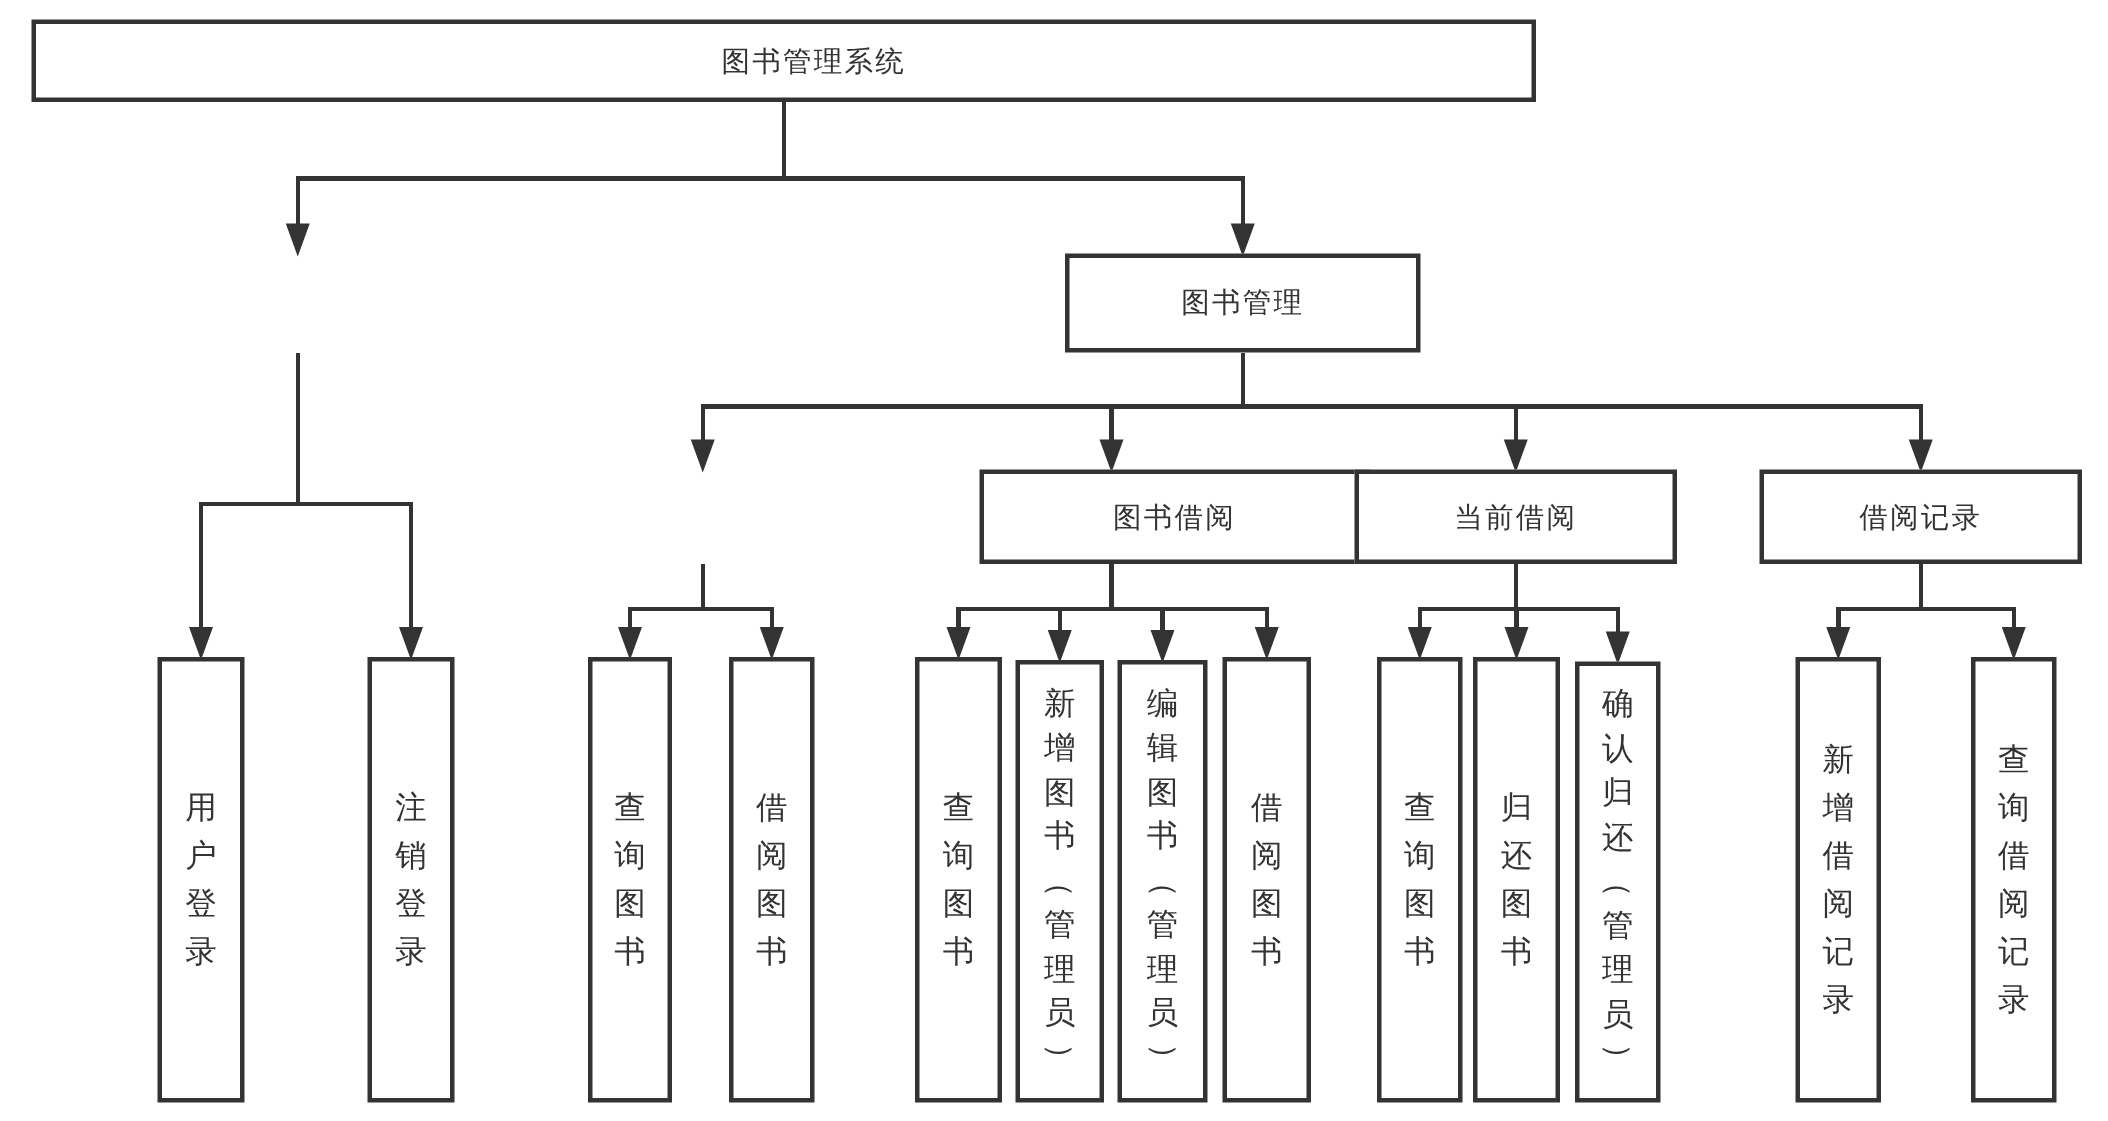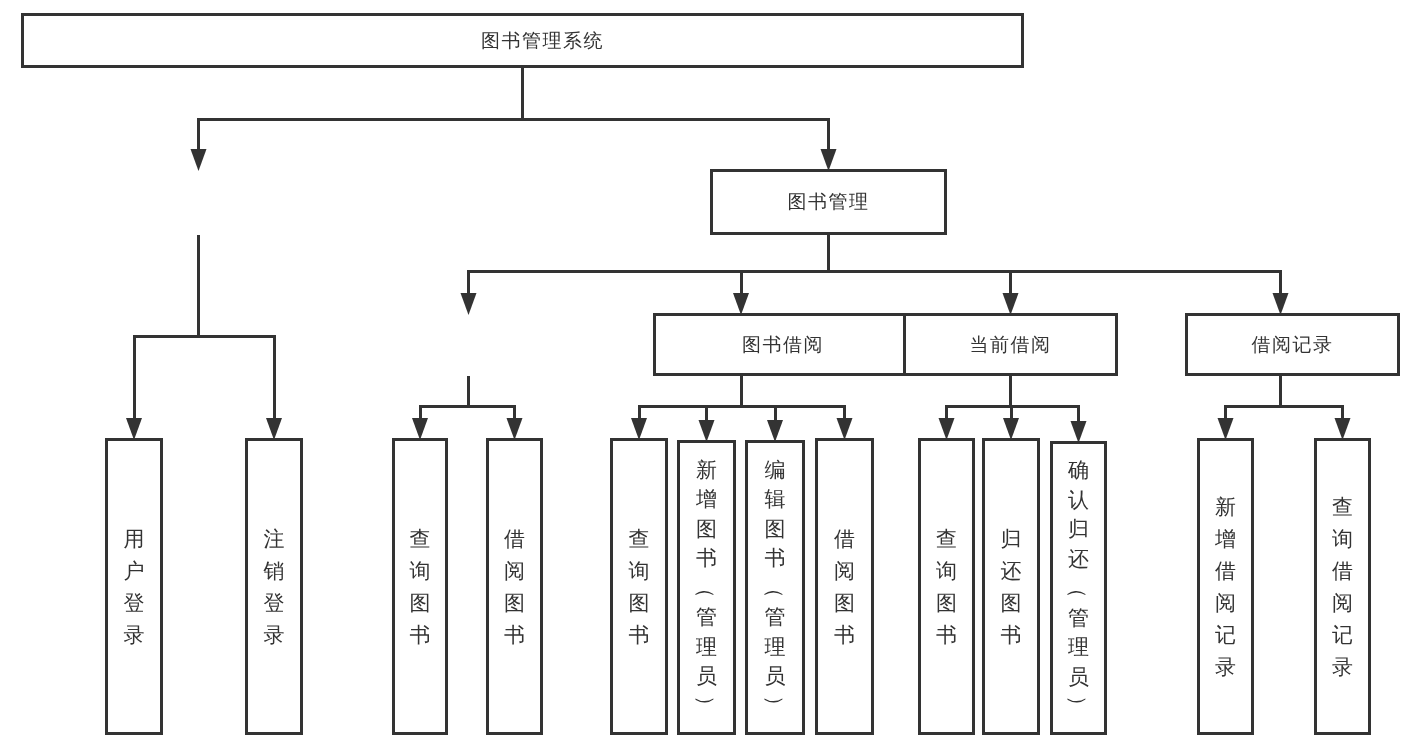--- a/index.html
+++ b/index.html
@@ -98,21 +98,21 @@
     </div>
     <div class="node h" style="left: 710px; top: 169px; width: 237px; height: 66px;">
       <span>图书管理</span>
     </div>
     <div class="node h" style="left: 633px; top: 313px; width: 260px; height: 63px; margin-left: 20px;">
       <span>图书借阅</span>
     </div>
     <div class="node h" style="left: 903px; top: 313px; width: 215px; height: 63px;">
       <span>当前借阅</span>
     </div>
-    <div class="node h" style="left: 1173px; top: 313px; width: 215px; height: 63px; margin-left: 12px;">
+    <div class="node h" style="left: 1173px; top: 313px; width: 215px; height: 63px;">
       <span>借阅记录</span>
     </div>
     <div class="node v" style="left: 105px; top: 438px; width: 58px; height: 297px;">
       <div class="vlabel">
         <div class="vchar" style="line-height: 32px;">用</div>
         <div class="vchar" style="line-height: 32px;">户</div>
         <div class="vchar" style="line-height: 32px;">登</div>
         <div class="vchar" style="line-height: 32px;">录</div>
       </div>
     </div>

